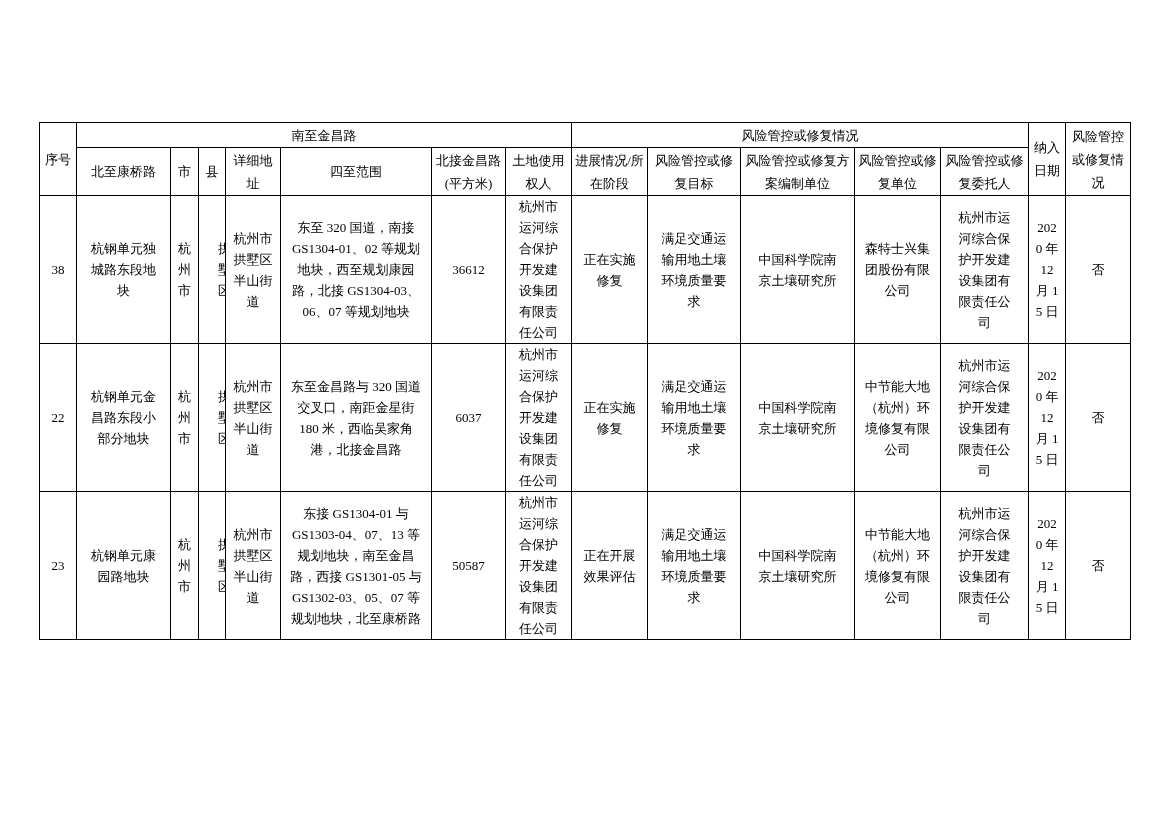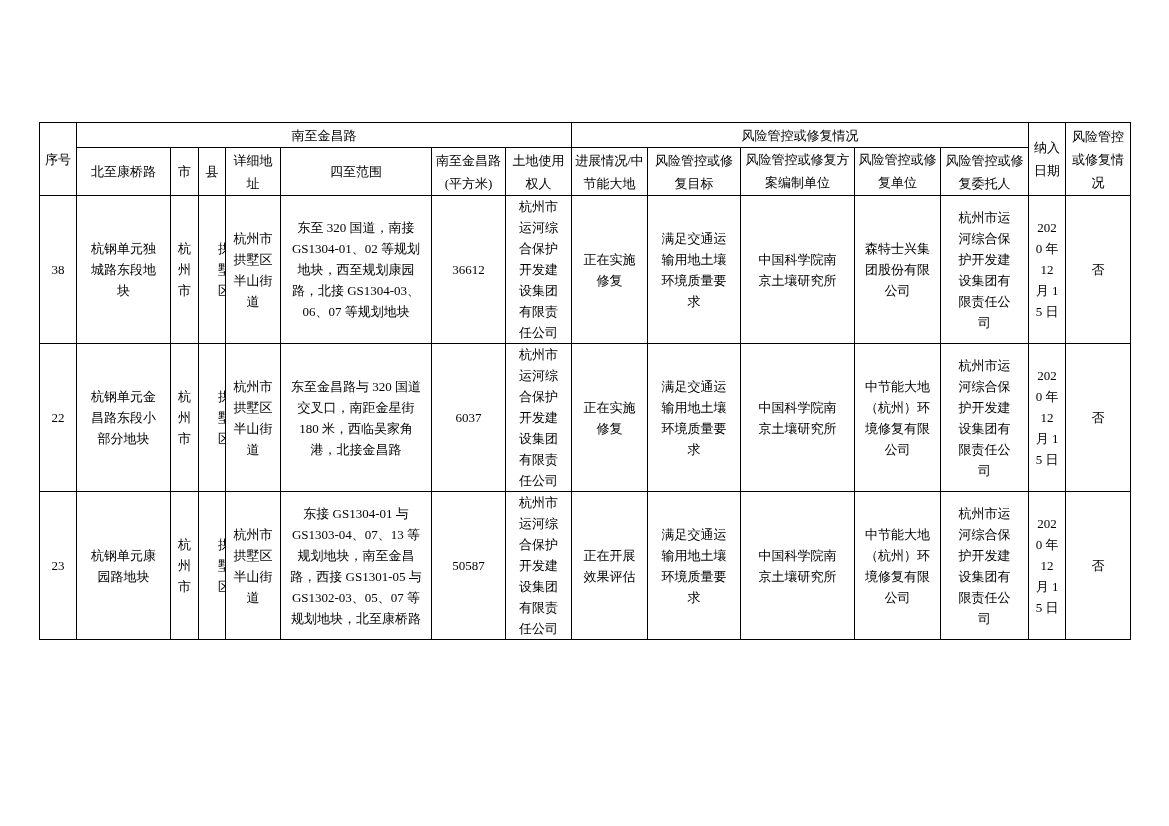--- a/index.html
+++ b/index.html
@@ -44,22 +44,22 @@
     line-height: 21px;
   }
   tr.hr1 { height: 25px; }
   tr.hr2 { height: 48px; }
   tr.r21 { height: 148px; }
   tr.r22 { height: 142px; }
   tr.r23 { height: 146px; }
 
   th.th-seq      { padding: 0 8px; }
   th.th-progress { padding: 0 6px; }
-  th.th-plan     { padding: 0 10px; font-family: Liberation Mono, monospace; }
-  th.th-repair   { padding: 0 10px; font-family: Liberation Mono, monospace; }
+  th.th-plan     { padding: 0 10px; }
+  th.th-repair   { padding: 0 10px; }
   th.th-client   { padding: 0 10px; }
 
   tr.datarow td:nth-child(1)  { padding: 0 8px; }
   tr.datarow td:nth-child(2)  { padding: 0 10px; }
   tr.datarow td:nth-child(3)  { padding: 0 2px; }
   tr.datarow td:nth-child(4)  { padding: 0 19px; }
   tr.datarow td:nth-child(5)  { padding: 0 4px; }
   tr.datarow td:nth-child(6)  { padding: 0 6px; text-align: center; }
   tr.datarow td:nth-child(7)  { padding: 0 2px; }
   tr.datarow td:nth-child(8)  { padding: 0 8px; }
@@ -101,23 +101,23 @@
       <th colspan="5">风险管控或修复情况</th>
       <th rowspan="2">纳入日期</th>
       <th rowspan="2">风险管控或修复情况</th>
     </tr>
     <tr class="hr2">
       <th>北至康桥路</th>
       <th>市</th>
       <th>县</th>
       <th>详细地址</th>
       <th>四至范围</th>
-      <th>南至金昌路(平方米)</th>
+      <th>北接金昌路(平方米)</th>
       <th>土地使用权人</th>
-      <th class="th-progress">进展情况/中节能大地</th>
+      <th class="th-progress">进展情况/所在阶段</th>
       <th>风险管控或修复目标</th>
       <th class="th-plan">风险管控或修复方案编制单位</th>
       <th class="th-repair">风险管控或修复单位</th>
       <th class="th-client">风险管控或修复委托人</th>
     </tr>
 
     <tr class="r21 datarow">
       <td>38</td>
       <td>杭钢单元独城路东段地块</td>
       <td>杭州市</td>

